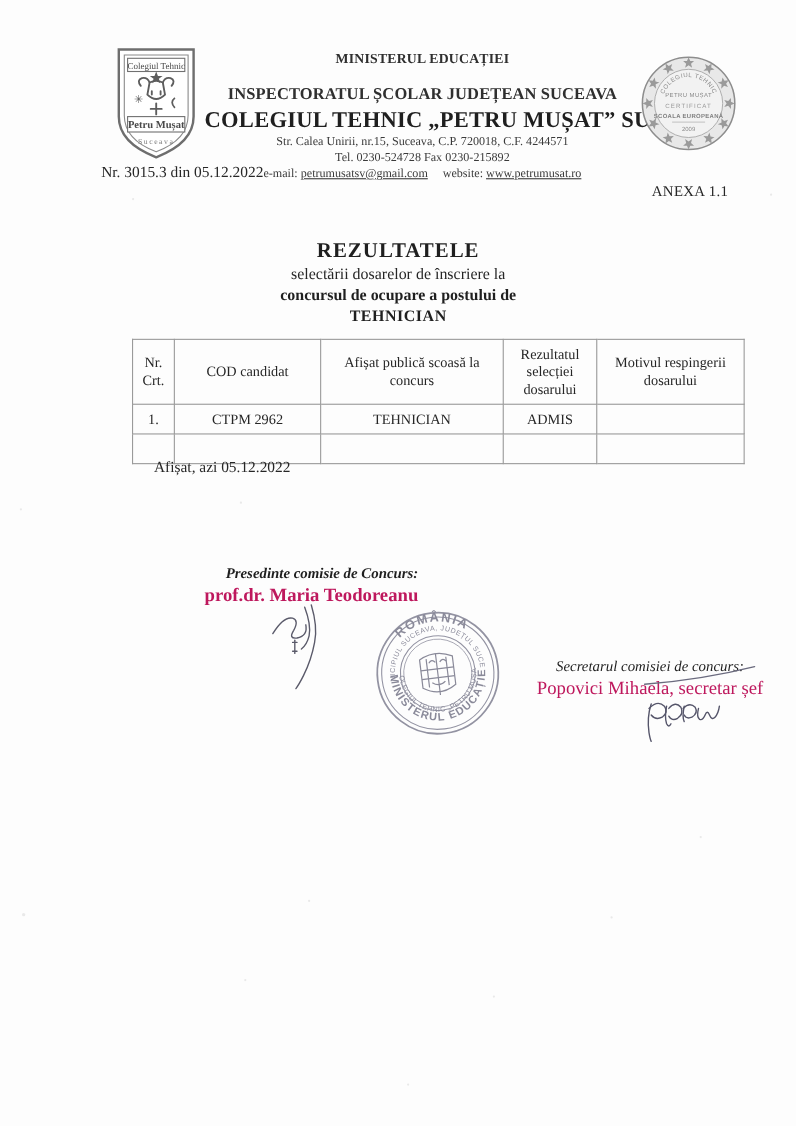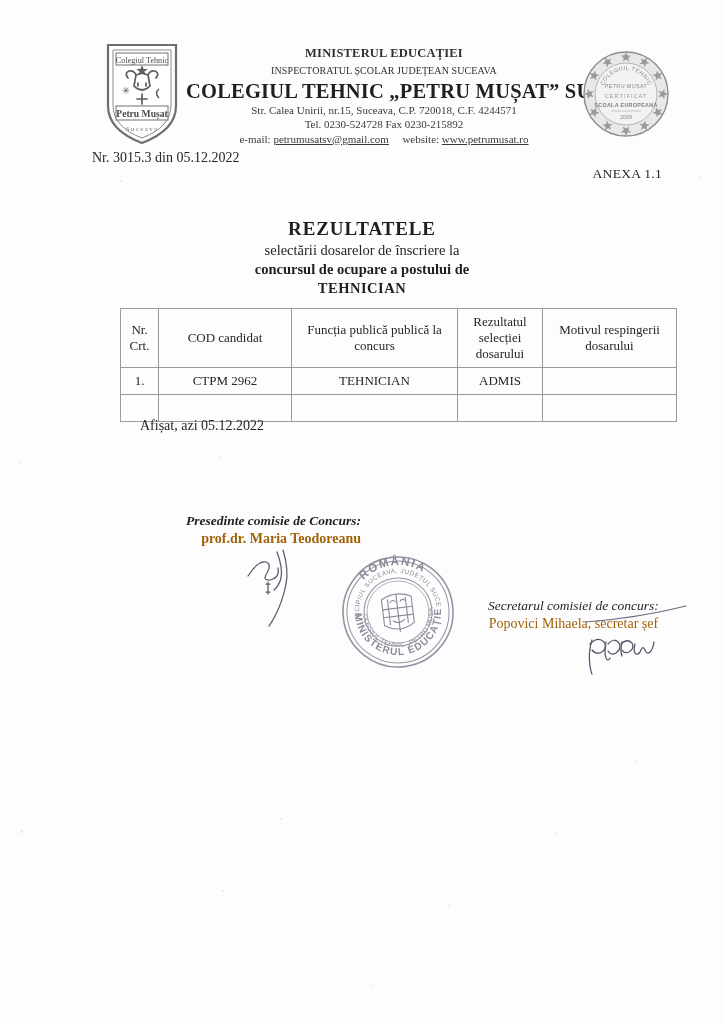--- a/index.html
+++ b/index.html
@@ -63,25 +63,25 @@
     text-align: center;
     line-height: 1.18;
   }
   .ministry {
     font-size: 12.5px;
     font-weight: bold;
     letter-spacing: .2px;
     color: #2f2f2f;
   }
   .inspectorate {
-    font-size: 10px;
-    font-weight: normal;
+    font-size: 15px;
+    font-weight: bold;
     letter-spacing: .1px;
     color: #2f2f2f;
-    margin-top: 4px;
+    margin-top: 17px;
   }
   .school-name {
     font-size: 20.5px;
     font-weight: bold;
     letter-spacing: .2px;
     margin-top: 2px;
     color: #1f1f1f;
     white-space: nowrap;
   }
   .addr, .phone, .mail {
@@ -196,23 +196,23 @@
     line-height: 1.35;
   }
   .sig-role {
     font-size: 13.5px;
     font-style: italic;
     font-weight: bold;
     color: #1f1f1f;
     white-space: nowrap;
   }
   .sig-name {
-    font-size: 14px;
-    font-weight: bold;
-    color: #a16207;
+    font-size: 17px;
+    font-weight: bold;
+    color: #be185d;
     white-space: nowrap;
   }
   .sig-sec {
     position: absolute;
     left: 488px;
     top: 597px;
     text-align: center;
     line-height: 1.35;
   }
   .sig-sec .sig-role { font-weight: normal; }
@@ -355,21 +355,21 @@
         <col class="c0">
           <col class="c1">
           <col class="c2">
           <col class="c3">
           <col class="c4">
       </colgroup>
       <thead>
         <tr>
           <td>Nr. Crt.</td>
           <td>COD candidat</td>
-          <td>Funcția publică publică la concurs</td>
+          <td>Afișat publică scoasă la concurs</td>
           <td>Rezultatul selecției dosarului</td>
           <td>Motivul respingerii dosarului</td>
         </tr>
       </thead>
       <tbody>
         <tr>
           <td>1.</td>
           <td class="bold-cell">CTPM 2962</td>
           <td class="bold-cell">TEHNICIAN</td>
           <td>ADMIS</td>

